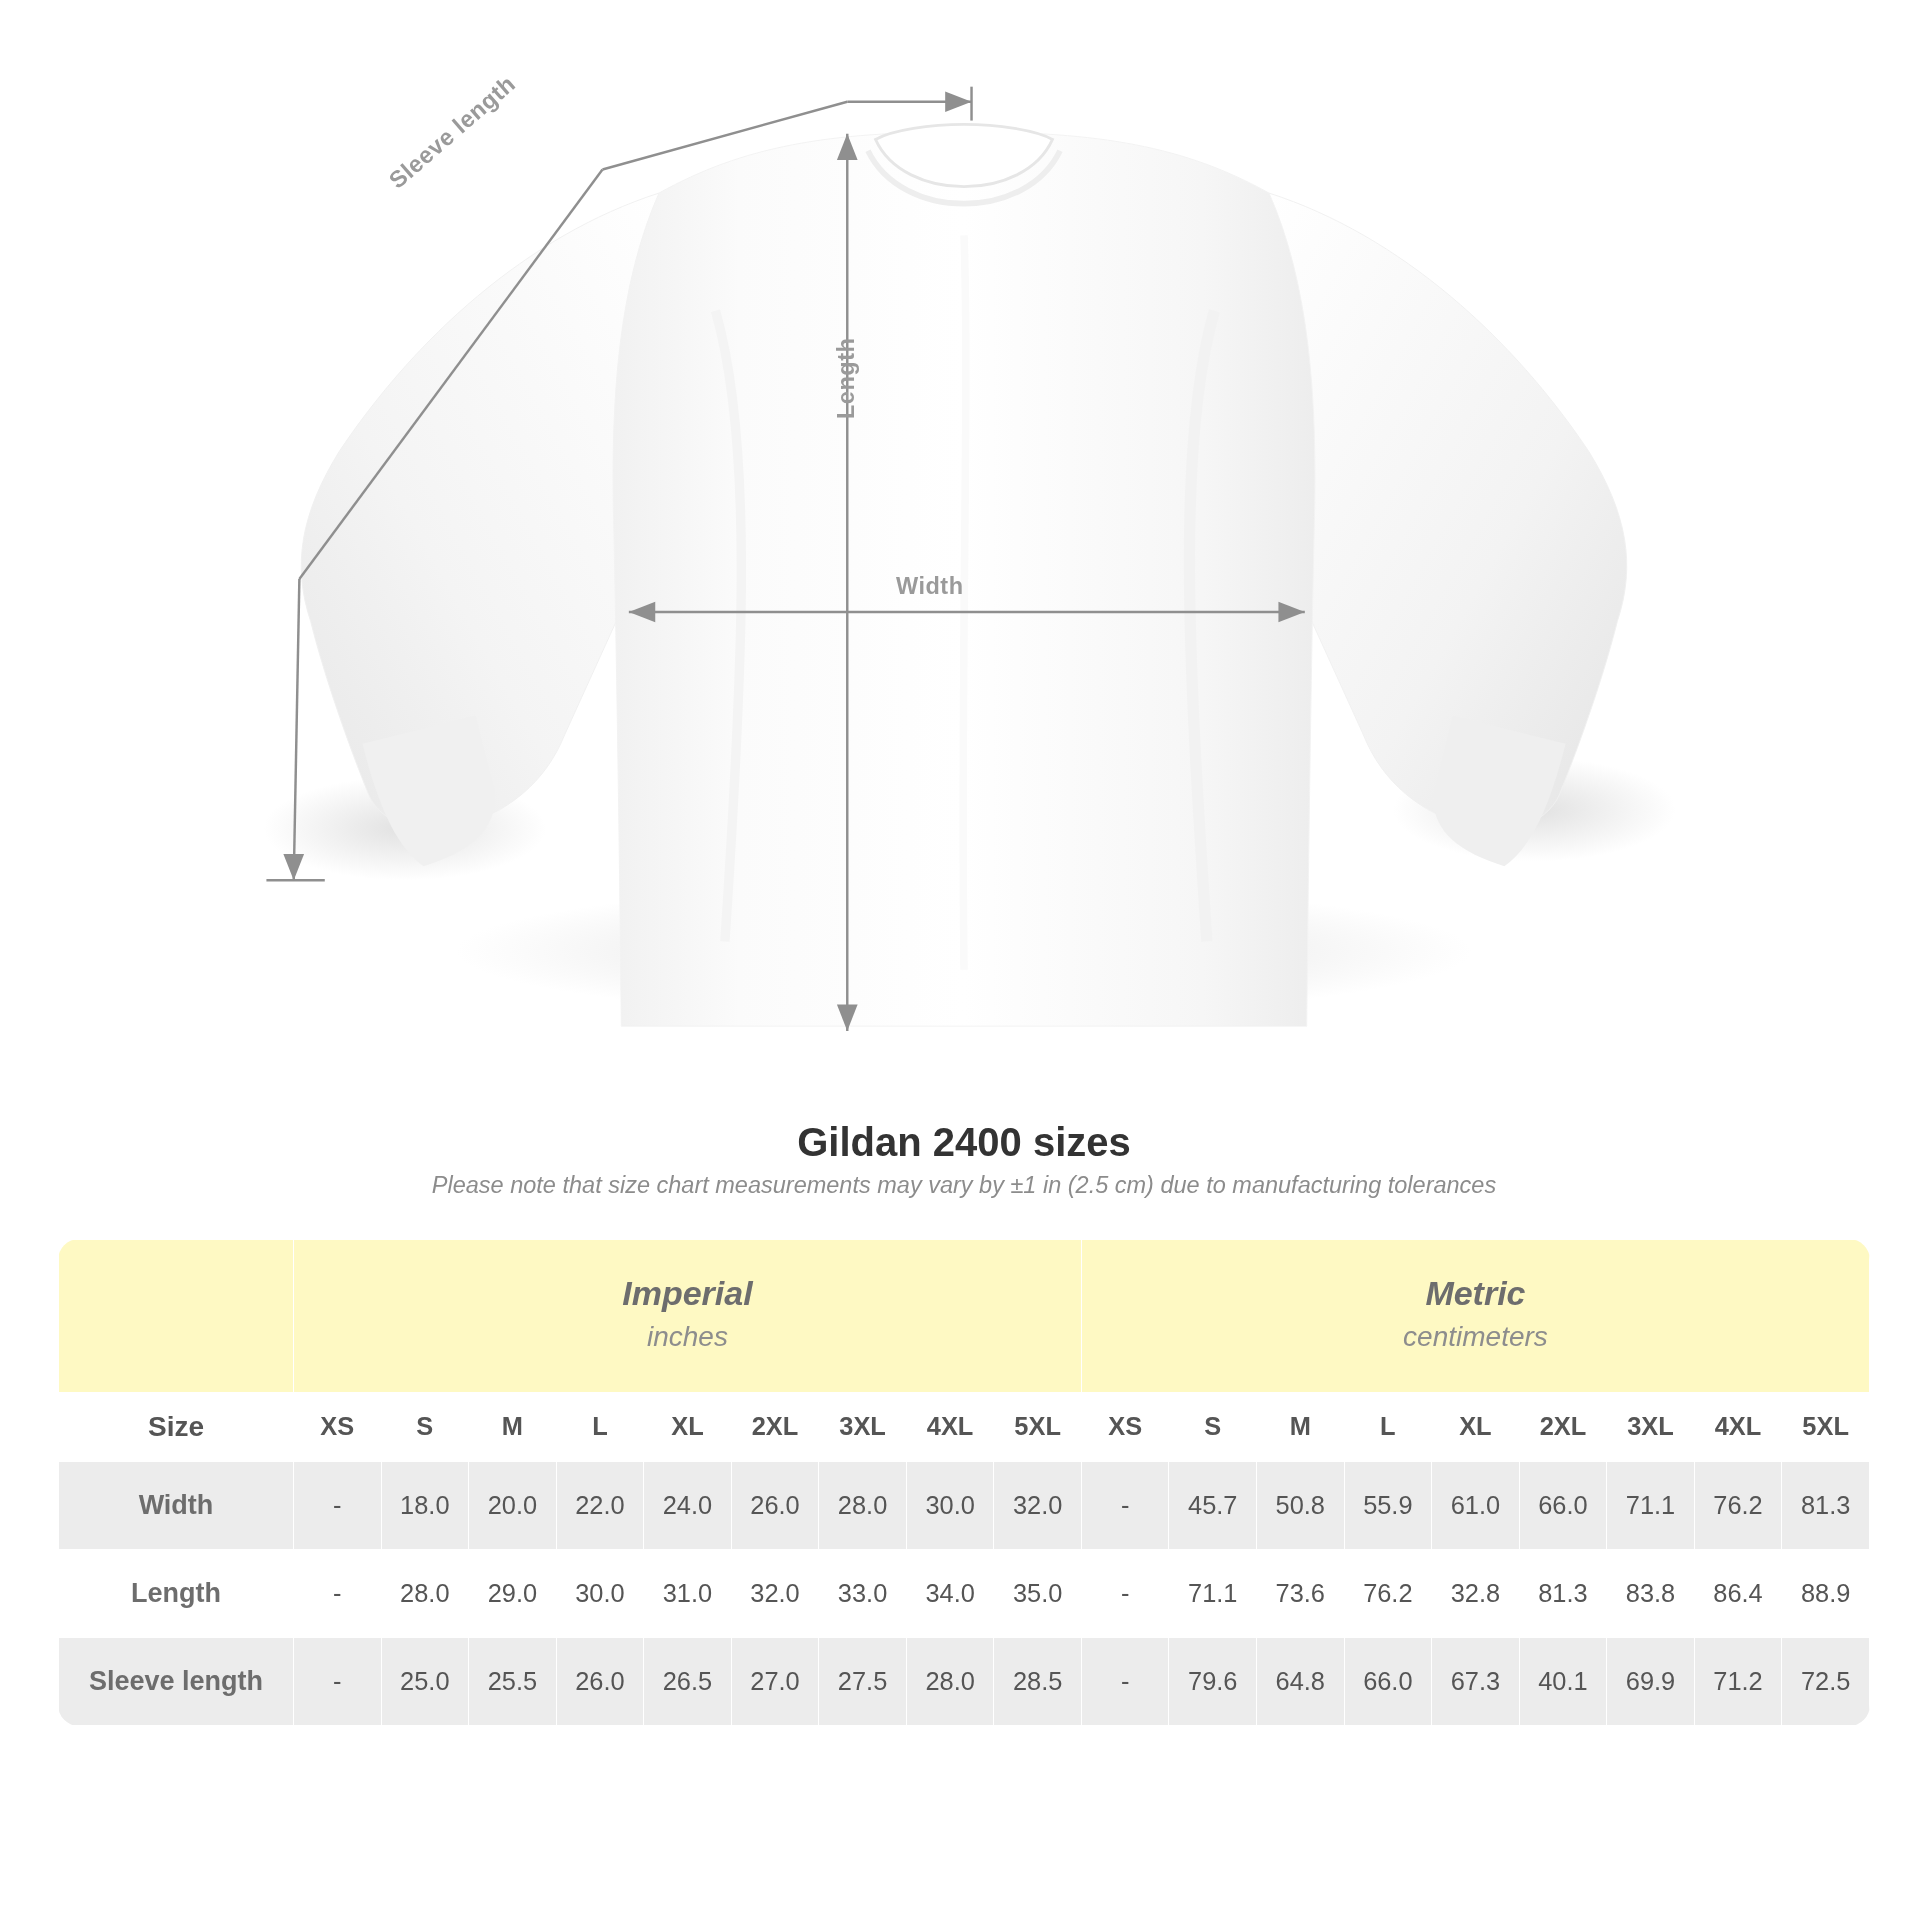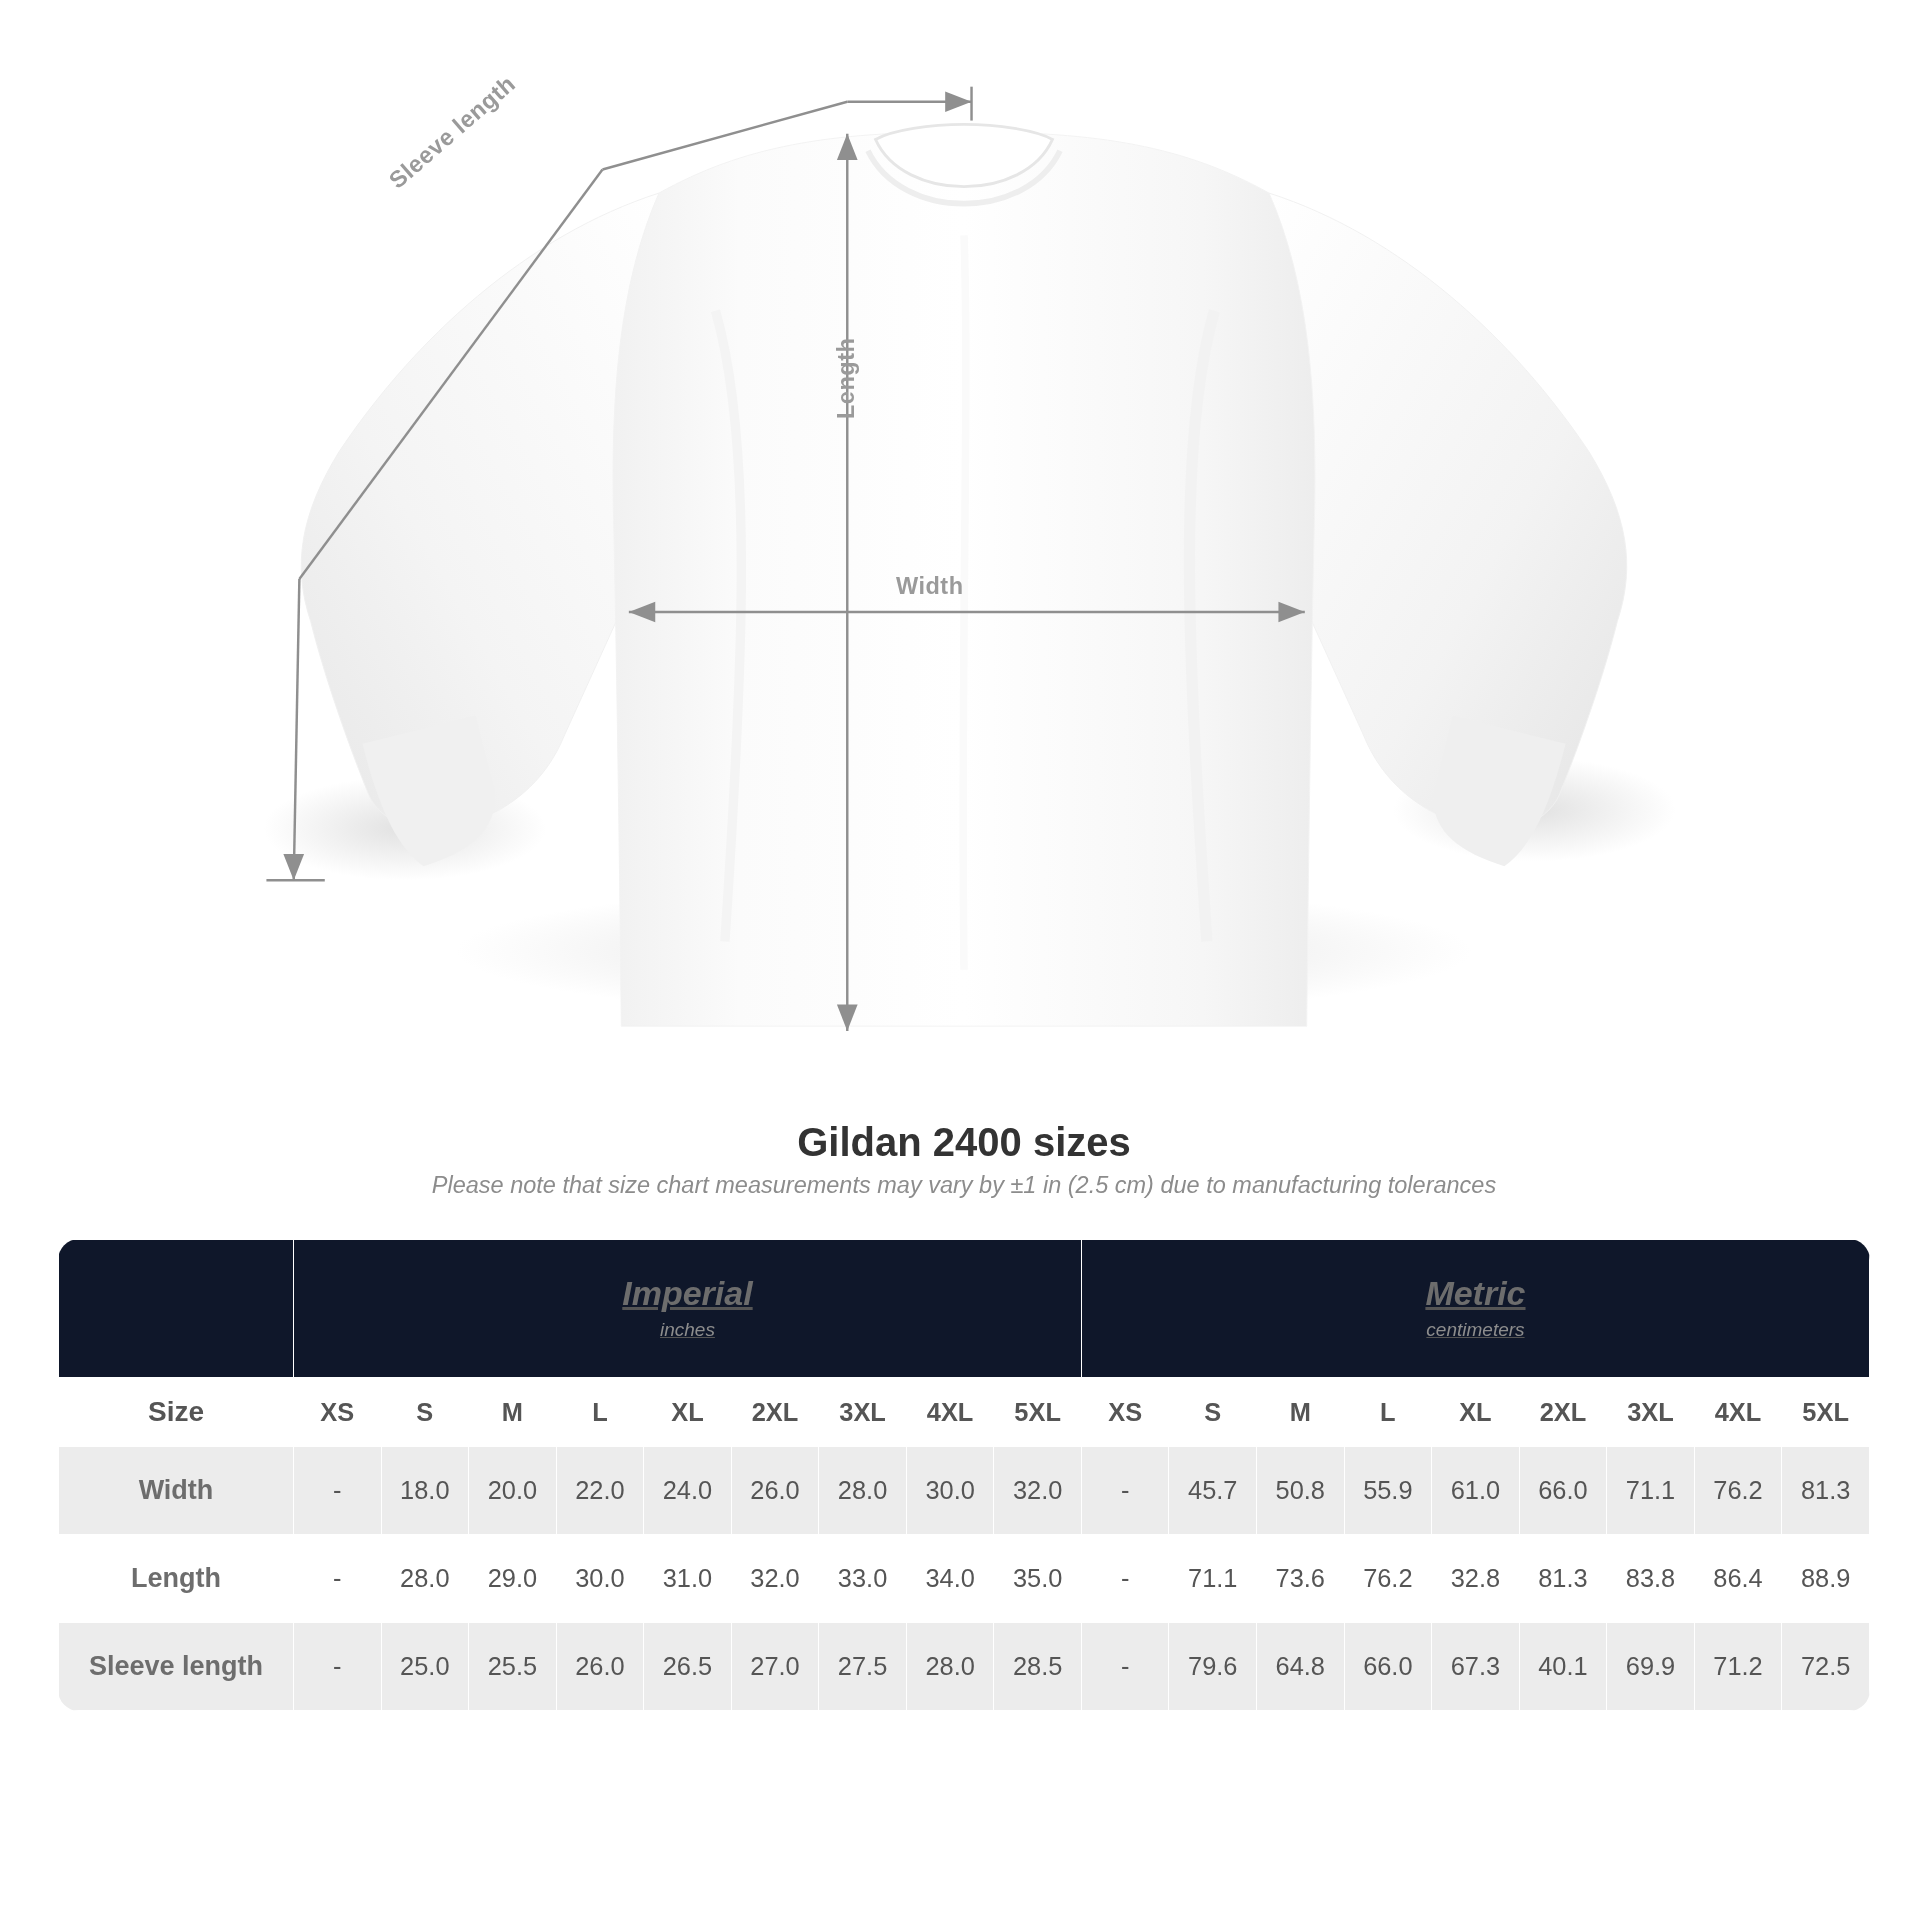--- a/index.html
+++ b/index.html
@@ -92,34 +92,33 @@
   table.size-table td,
   table.size-table th {
     text-align: center;
     font-size: 25.4px;
     color: #555555;
     border: 0.9px solid #ffffff;
   }
 
   
   .unit-row td {
-    background: #0f172a;
+    background: #fef9c3;
     padding: 32px 0 32px 0;
     border: none;
-    text-decoration: underline;
   }
   .unit-name {
     font-size: 34px;
     font-weight: bold;
     font-style: italic;
     color: #6d6d6d;
     line-height: 1.25;
   }
   .unit-sub {
-    font-size: 19px;
+    font-size: 28px;
     font-style: italic;
     color: #8d8d8d;
     line-height: 1.6;
   }
 
   
   .head-row td {
     background: #ffffff;
     padding: 18px 0;
     font-weight: bold;

